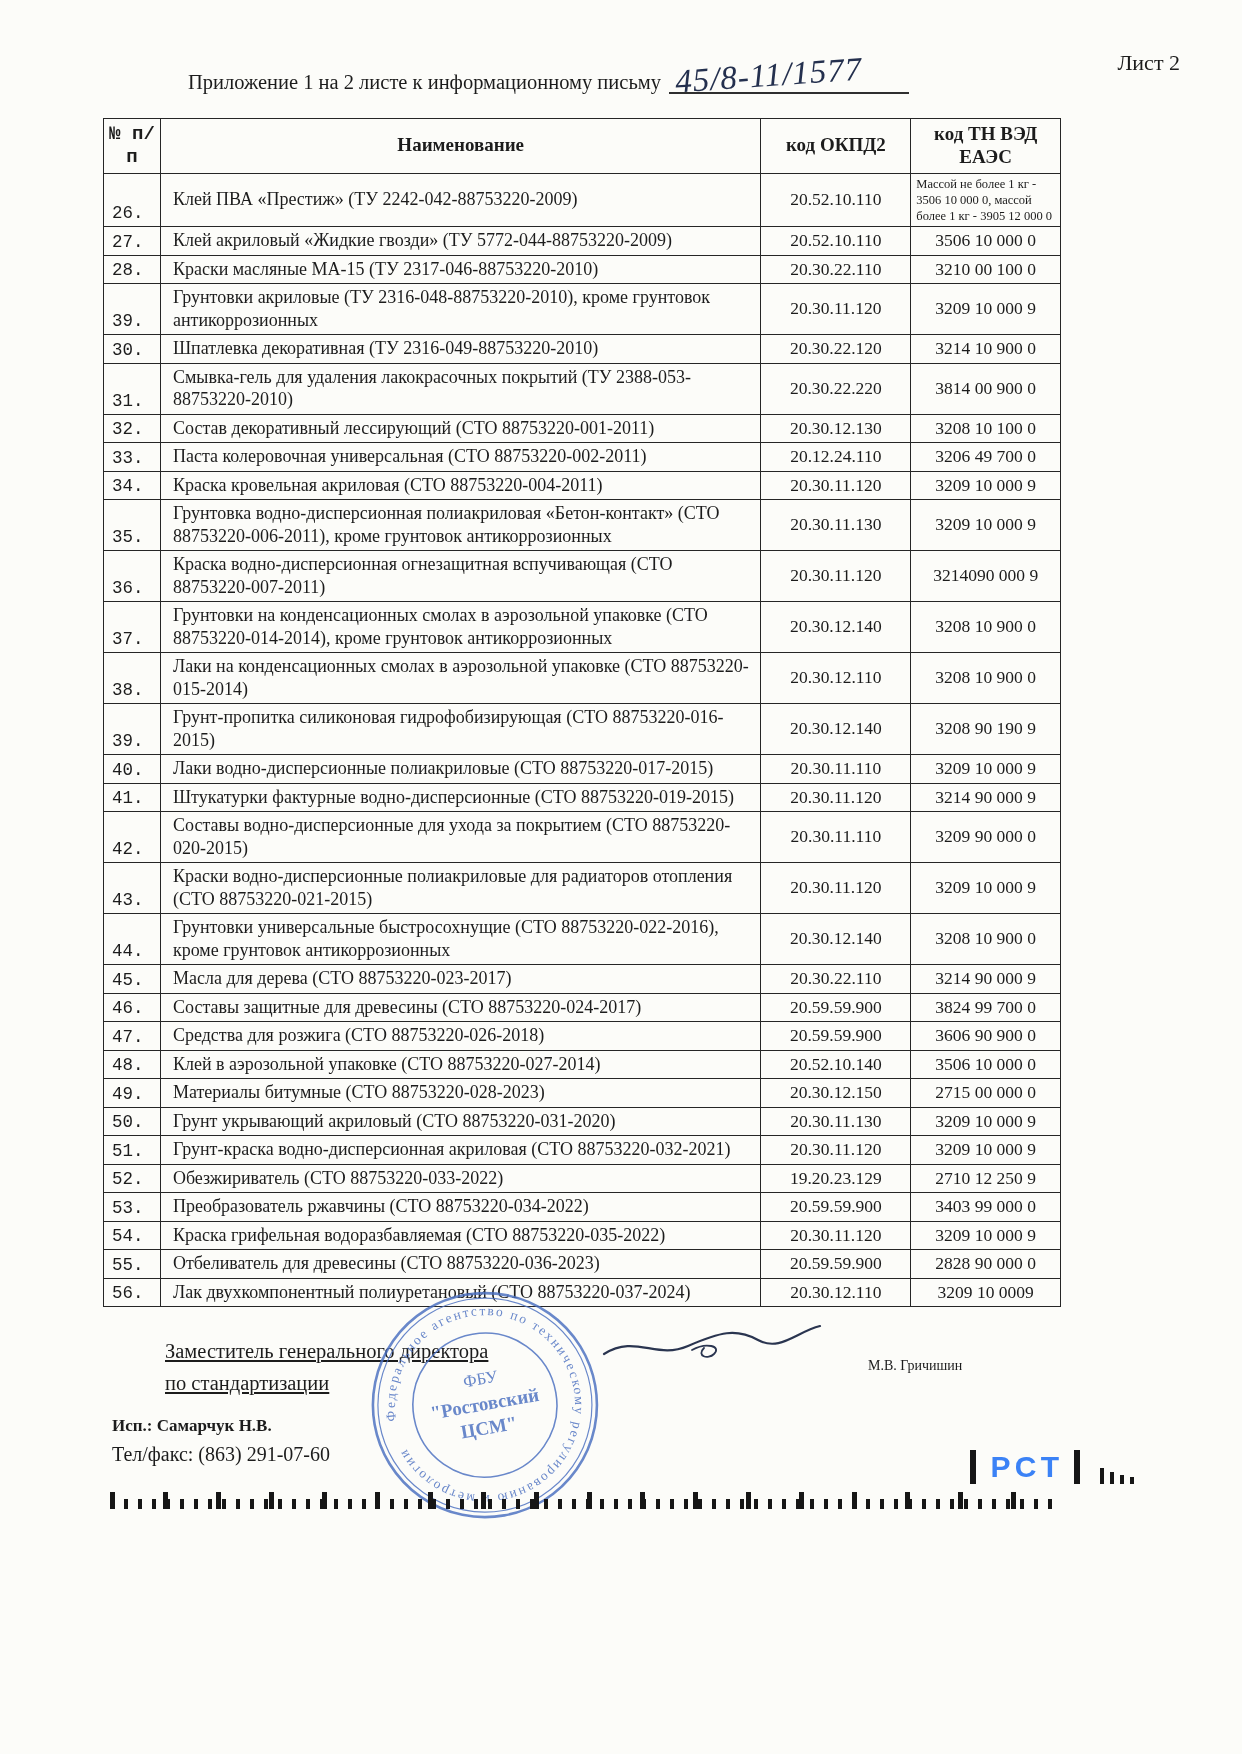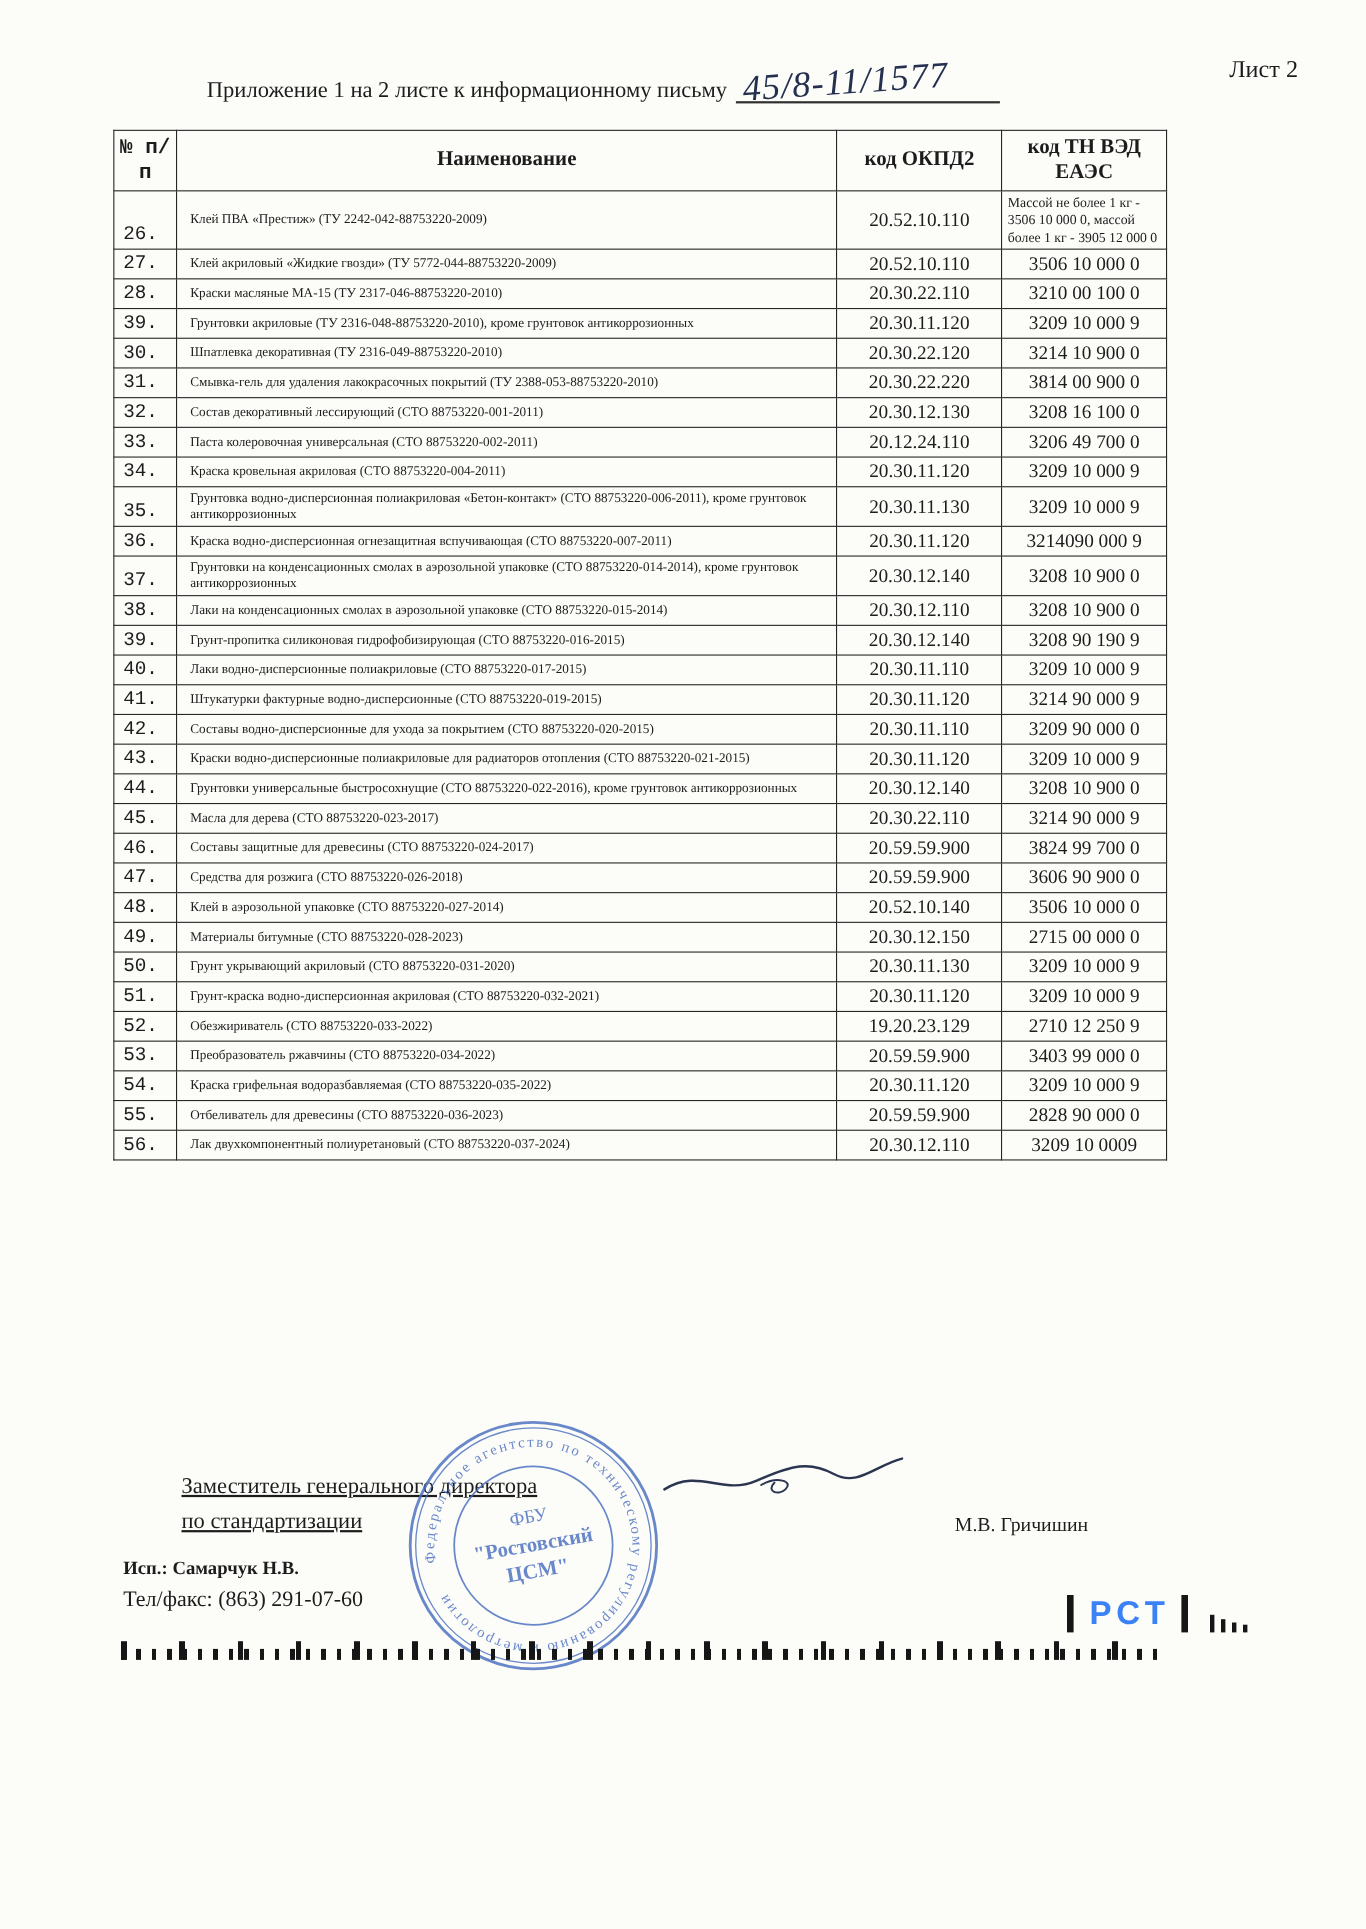--- a/index.html
+++ b/index.html
@@ -14,27 +14,27 @@
   .blank-line { display:inline-block; width:240px; border-bottom:2px solid #2f2f2f; position:relative; height:34px; vertical-align:bottom; margin-left:8px; }
   .handwritten {
     position:absolute; bottom:-2px; left:6px;
     font-style:italic; font-size:33px; color:#24304e;
     transform:rotate(-4deg); letter-spacing:1px; white-space:nowrap;
   }
   table.main { position:absolute; top:118px; left:103px; width:958px; border-collapse:collapse; }
   table.main th, table.main td { border:1.8px solid #262626; }
   table.main th { font-size:19px; font-weight:bold; text-align:center; padding:4px 4px; line-height:1.2; }
   .col-num   { width:57px;  font-size:17.5px; vertical-align:bottom; text-align:left; padding:2px 4px 3px 8px;font-family:Liberation Mono, monospace; }
-  .col-name  { width:602px; font-size:12px; vertical-align:middle; text-align:left; padding:2px 8px 3px 12px; line-height:1.25; }
+  .col-name  { width:602px; font-size:18px; vertical-align:middle; text-align:left; padding:2px 8px 3px 12px; line-height:1.25; }
   .col-code  { width:150px; font-size:17.5px; vertical-align:middle; text-align:center; padding:2px 4px; line-height:1.25; }
   .small-code { font-size:12.5px; text-align:left; padding:2px 5px; line-height:1.3; }
   table.main td { height:27px; }
 
   .signer-title { position:absolute; left:165px; top:1336px; font-size:20.5px; line-height:1.55;text-decoration:underline; }
-  .signer-name  { position:absolute; left:868px; top:1358px; font-size:18px;margin-top:18px; }
+  .signer-name  { position:absolute; left:868px; top:1358px; font-size:14px; }
   .executor { position:absolute; left:112px; top:1416px; font-size:17px;font-weight:bold; }
   .phone    { position:absolute; left:112px; top:1443px; font-size:20px; }
 
   .signature-svg { position:absolute; left:596px; top:1316px; }
   .stamp { position:absolute; left:368px; top:1288px; opacity:0.82; transform:rotate(-10deg); }
 
   .rst-logo {
     position:absolute; right:162px; top:1450px;
     font-family:"Liberation Sans", sans-serif; font-weight:bold; font-size:30px;
     letter-spacing:5px; color:#3b82f6;
@@ -107,21 +107,21 @@
         <tr>
           <td class="col-num">31.</td>
           <td class="col-name">Смывка-гель для удаления лакокрасочных покрытий (ТУ 2388-053-88753220-2010)</td>
           <td class="col-code">20.30.22.220</td>
           <td class="col-code">3814 00 900 0</td>
         </tr>
         <tr>
           <td class="col-num">32.</td>
           <td class="col-name">Состав декоративный лессирующий (СТО 88753220-001-2011)</td>
           <td class="col-code">20.30.12.130</td>
-          <td class="col-code">3208 16 100 0</td>
+          <td class="col-code">3208 10 100 0</td>
         </tr>
         <tr>
           <td class="col-num">33.</td>
           <td class="col-name">Паста колеровочная универсальная (СТО 88753220-002-2011)</td>
           <td class="col-code">20.12.24.110</td>
           <td class="col-code">3206 49 700 0</td>
         </tr>
         <tr>
           <td class="col-num">34.</td>
           <td class="col-name">Краска кровельная акриловая (СТО 88753220-004-2011)</td>

